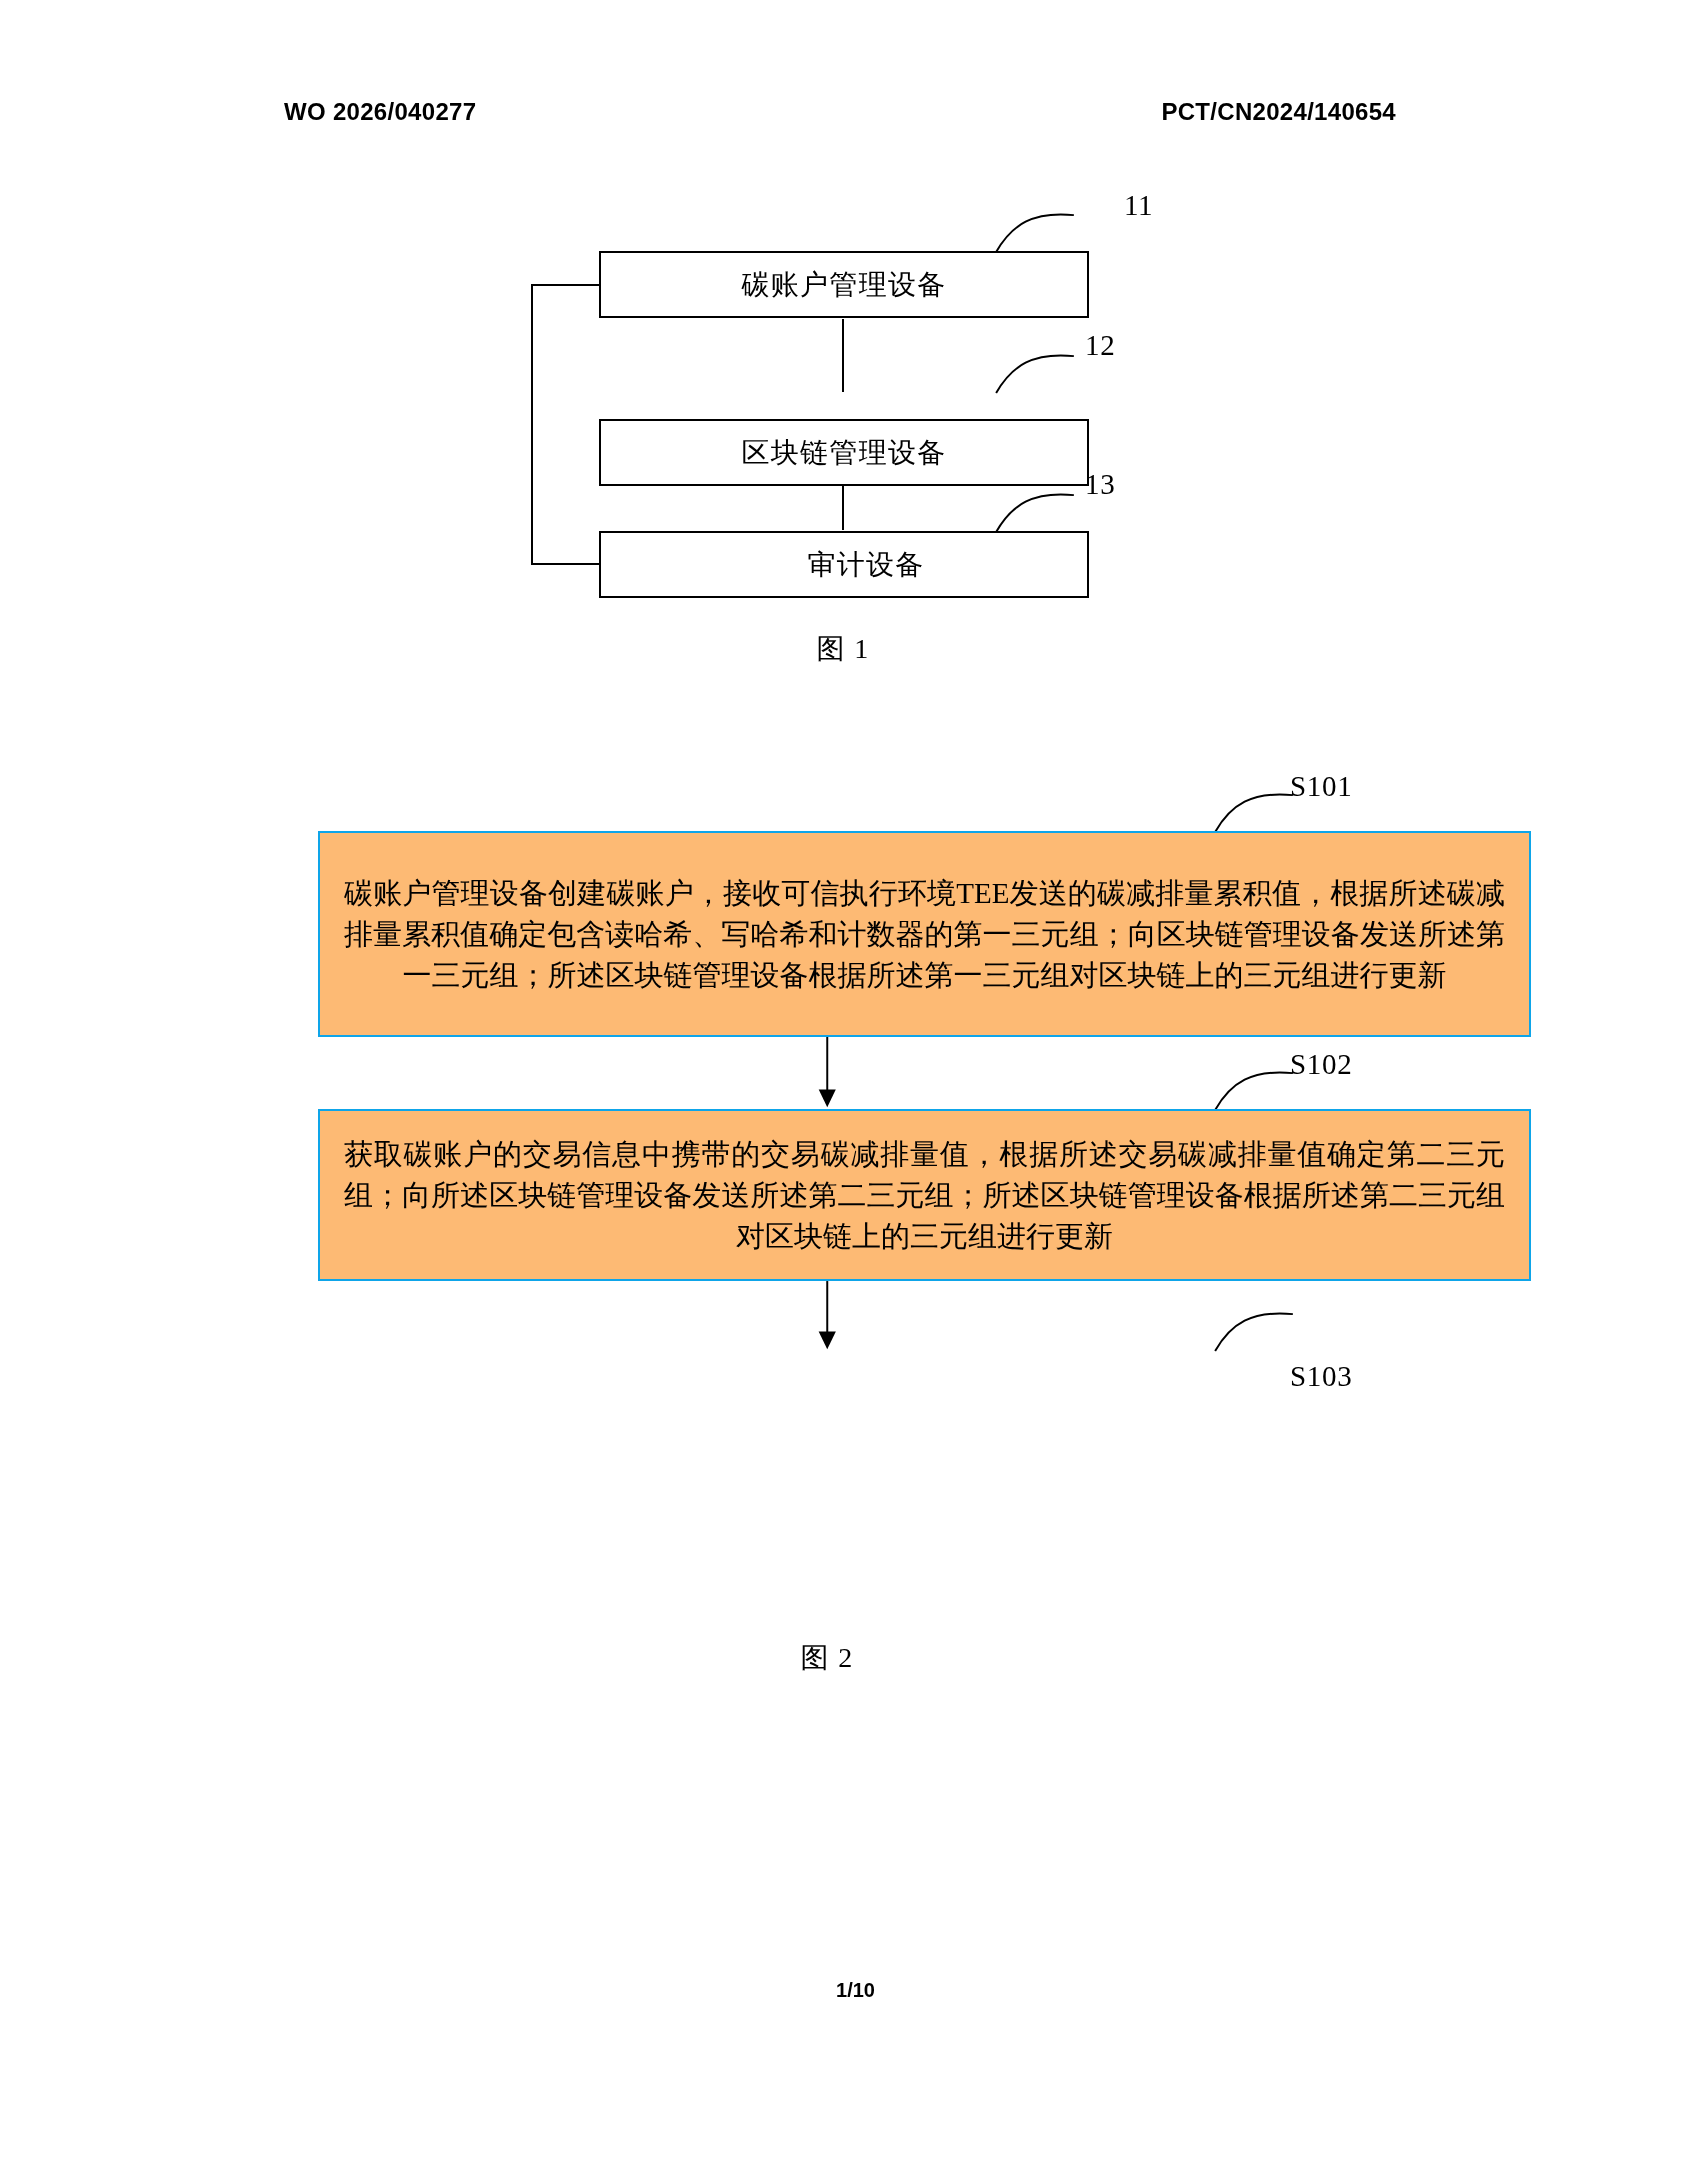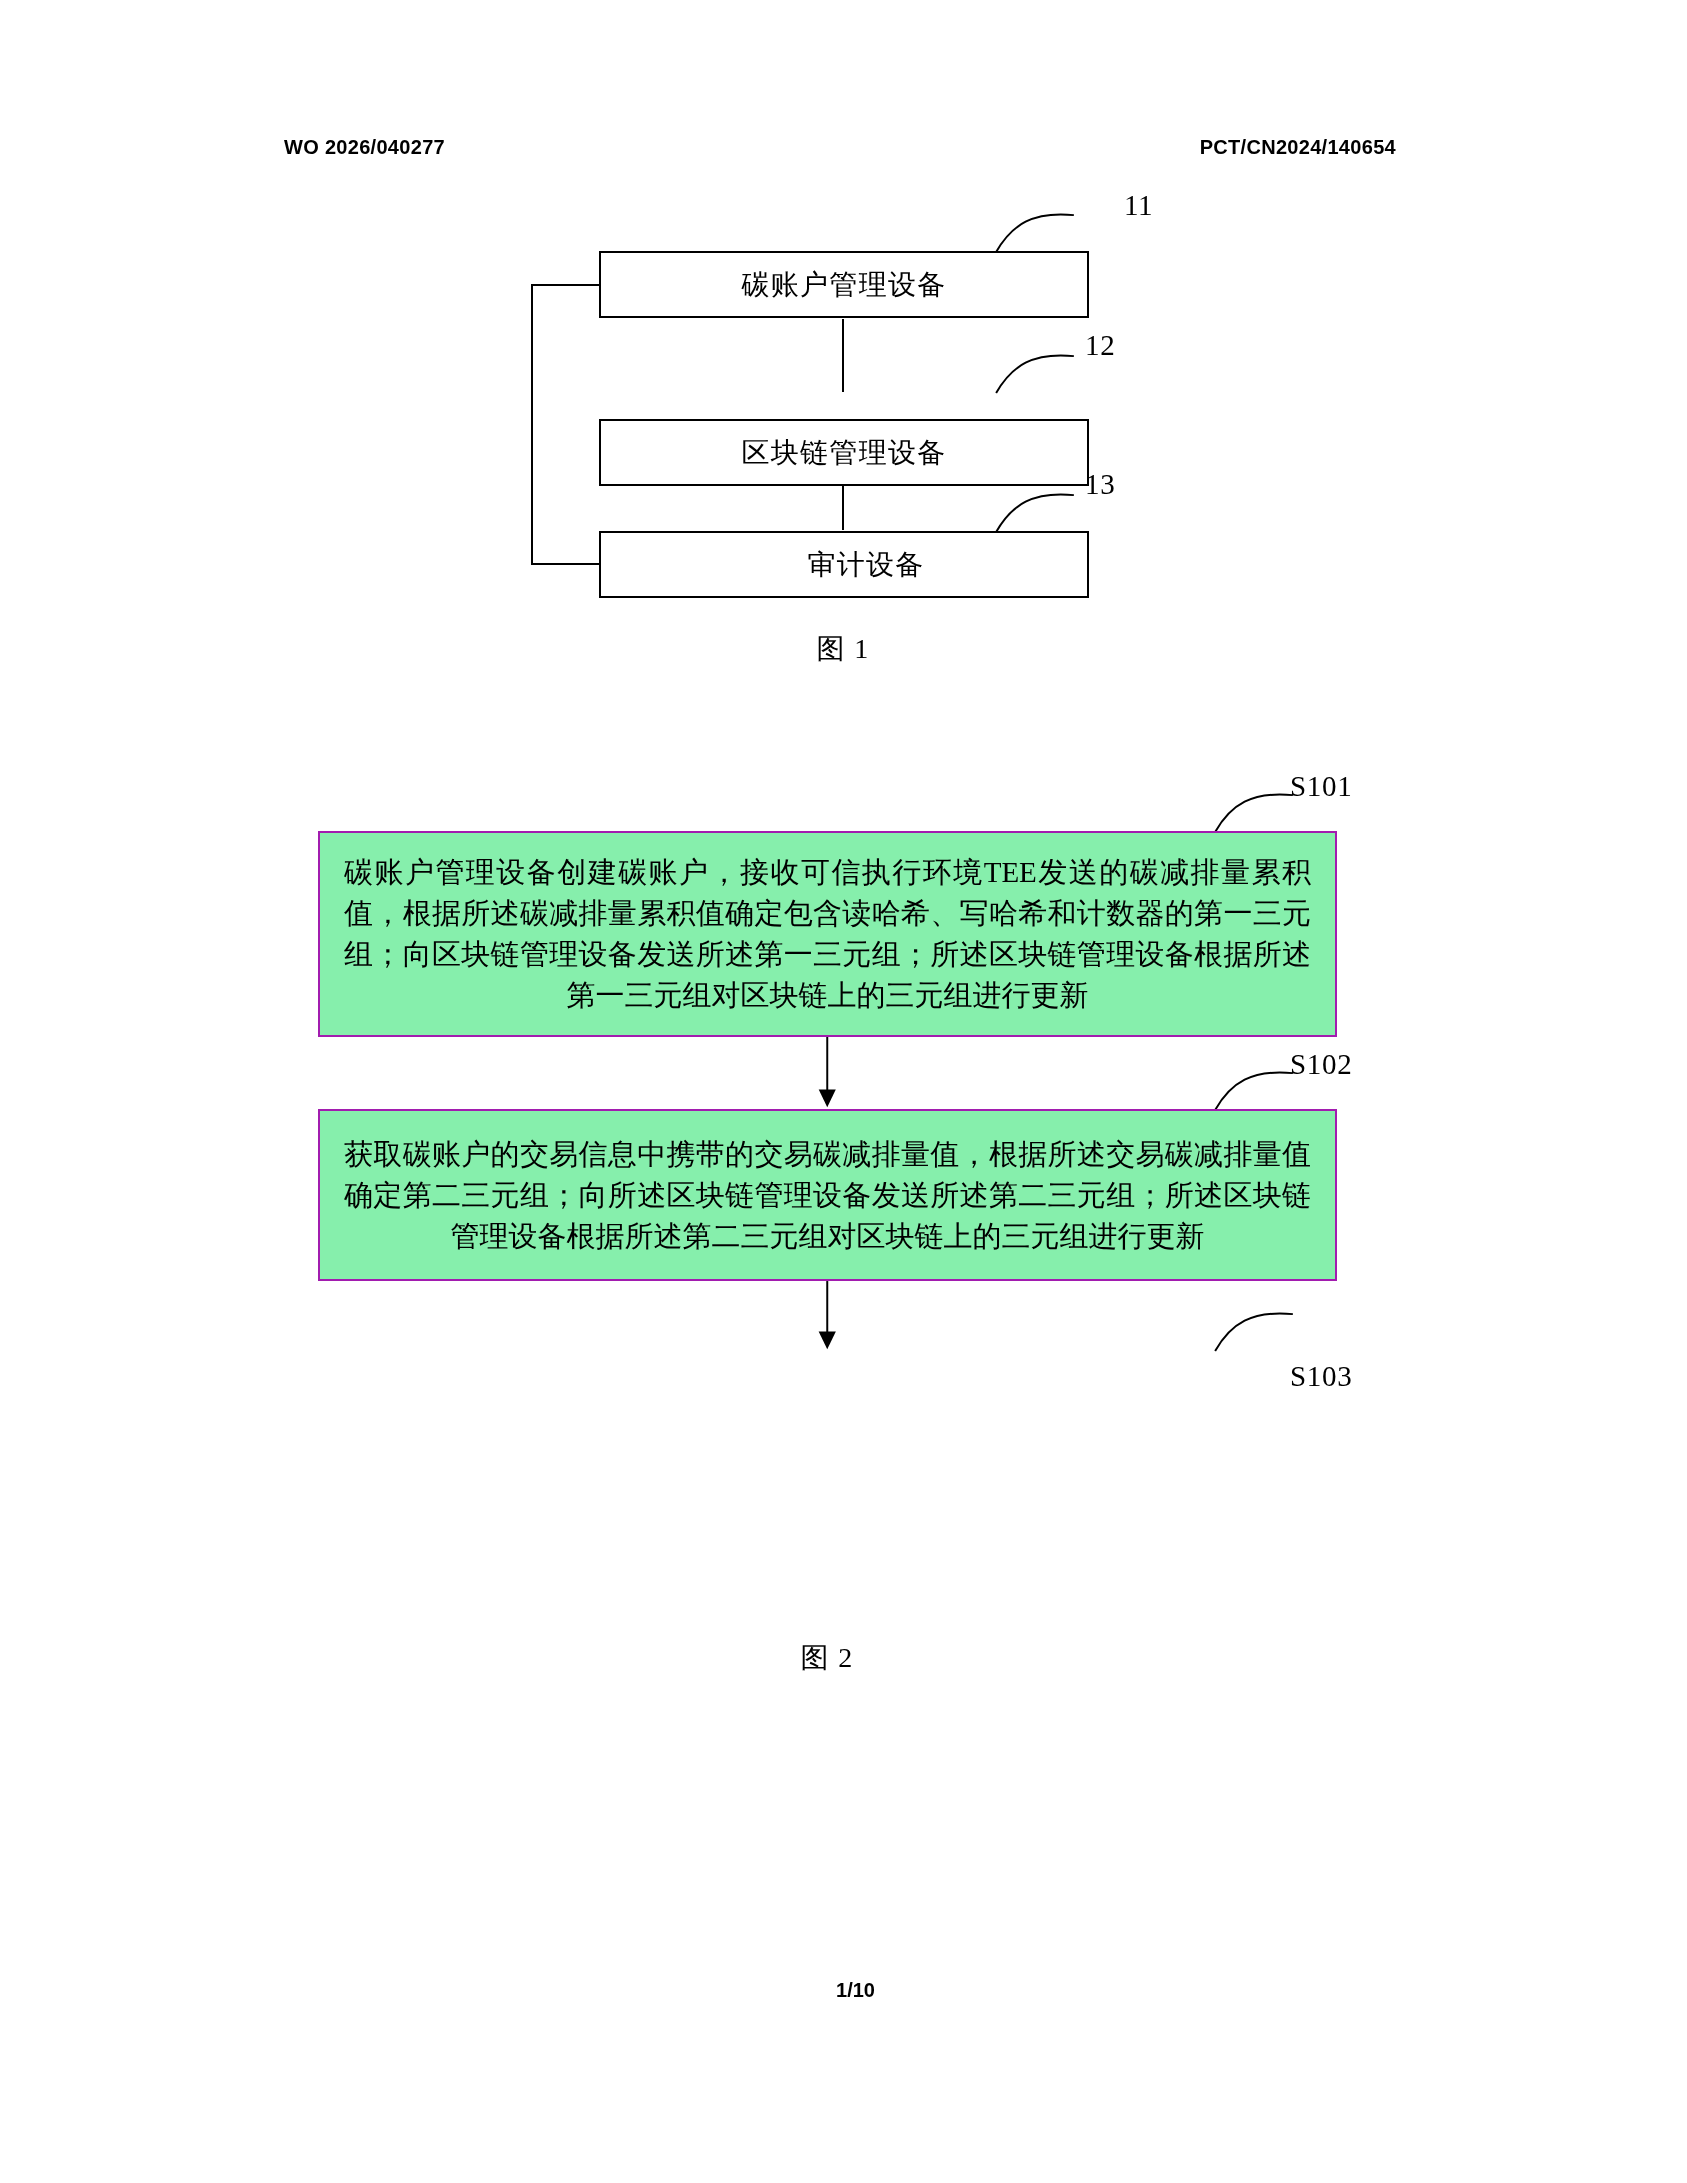--- a/index.html
+++ b/index.html
@@ -10,39 +10,38 @@
     height: 2183px;
     background: #ffffff;
     font-family: "Liberation Serif", "DejaVu Serif", serif;
     color: #000;
     overflow: hidden;
   }
   .abs { position: absolute; }
   .hdr {
     font-family: "Liberation Sans", "DejaVu Sans", sans-serif;
     font-weight: bold;
-    font-size: 20px;
+    font-size: 24px;
     letter-spacing: 0.3px;
-    margin-top: 38px;
   }
   .devbox {
     border: 2px solid #000;
     background: #fff;
     width: 490px;
     height: 67px;
     display: flex;
     align-items: center;
     justify-content: center;
     font-size: 28px;
     letter-spacing: 1.3px;
   }
   .stepbox {
-    border: 2px solid #a21caf;
-    background: #86efac;
-    width: 1019px;
+    border: 2px solid #0ea5e9;
+    background: #fdba74;
+    width: 1213px;
     display: flex;
     align-items: center;
     padding: 0 24px;
   }
   .stepbox .steptext {
     width: 100%;
     font-size: 29px;
     line-height: 41px;
     text-align: justify;
     text-align-last: center;

